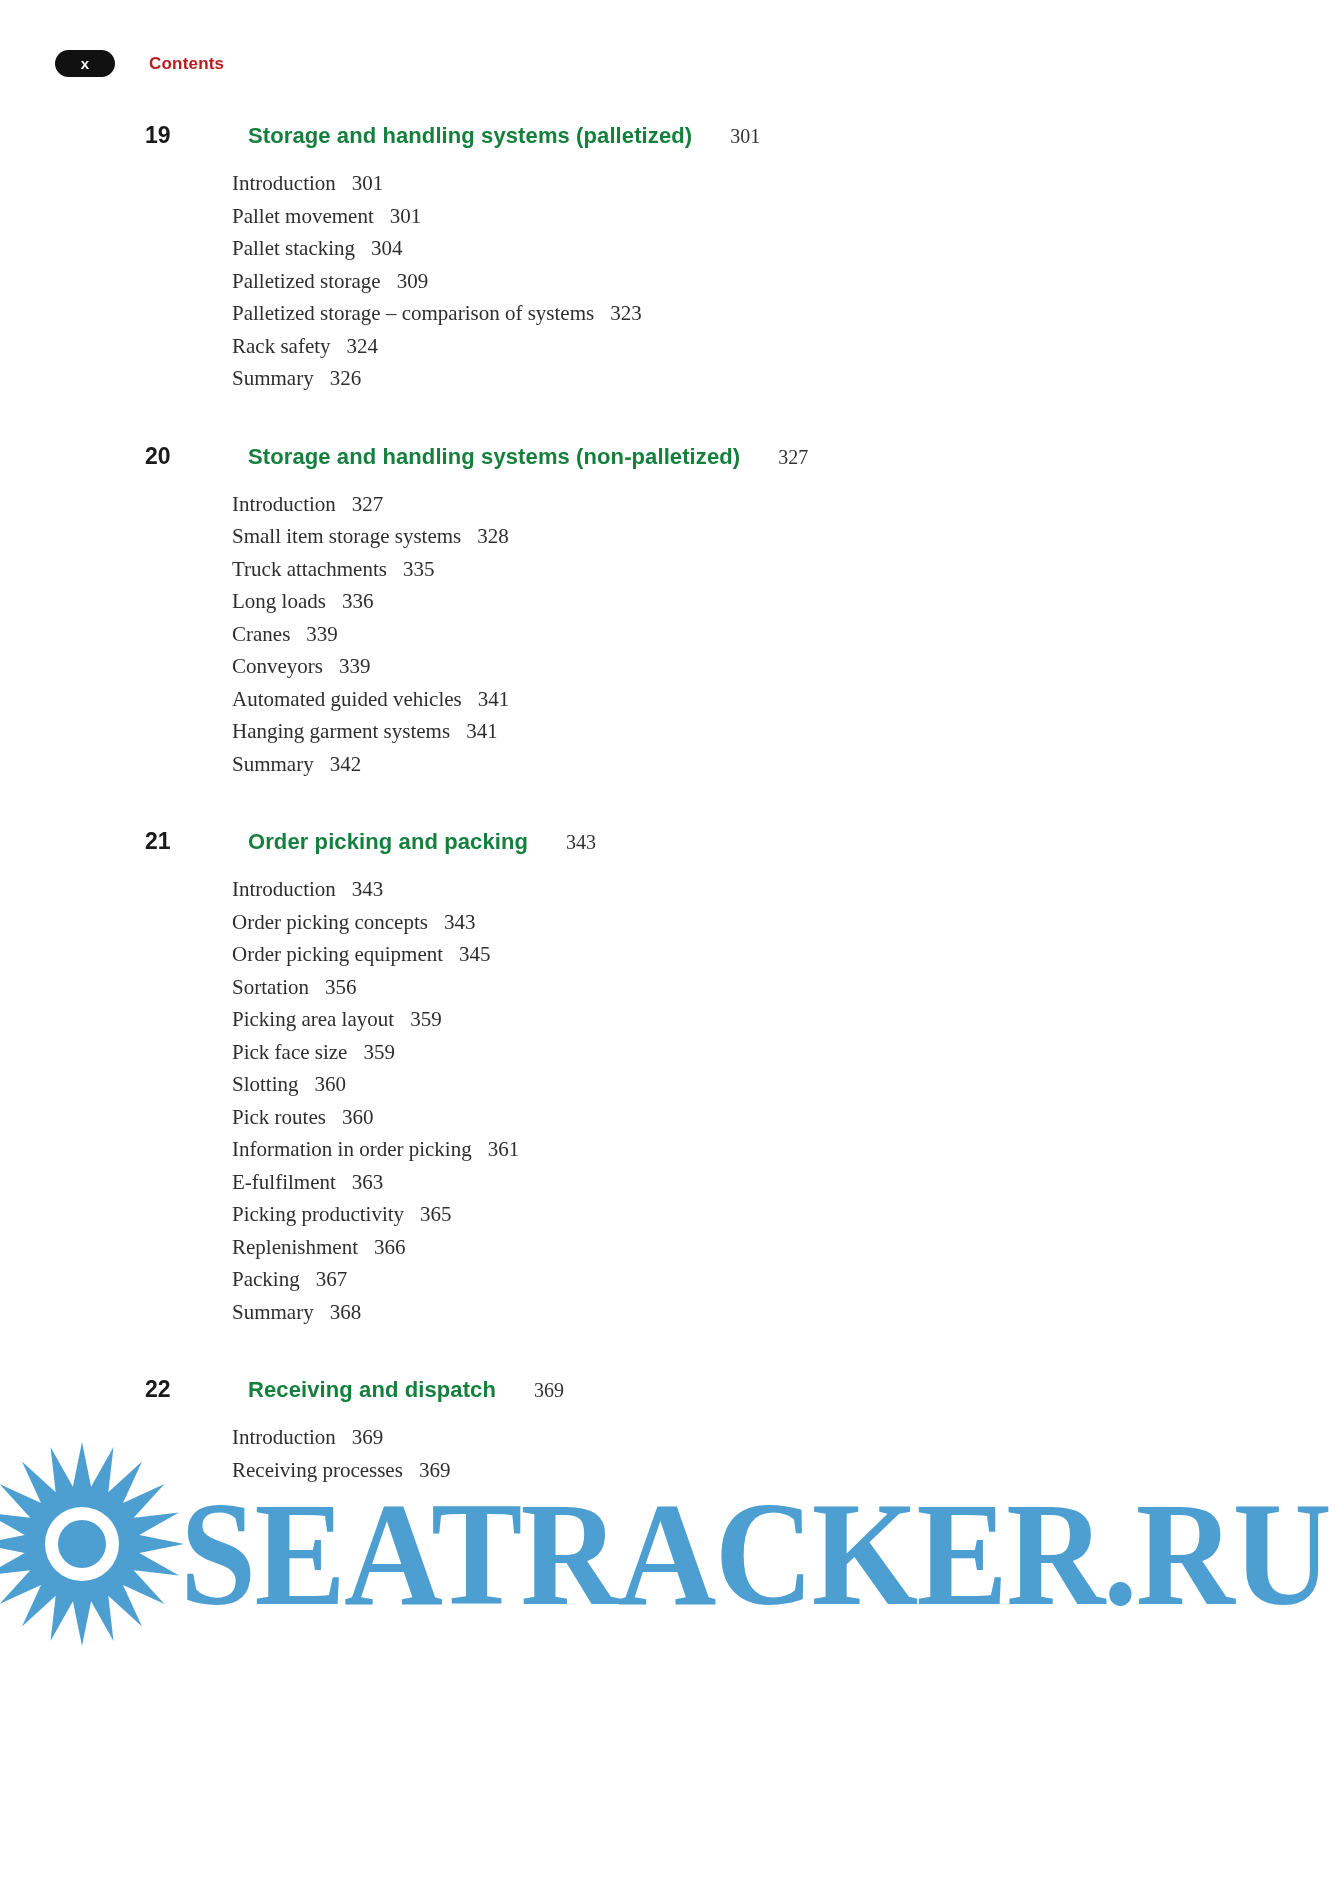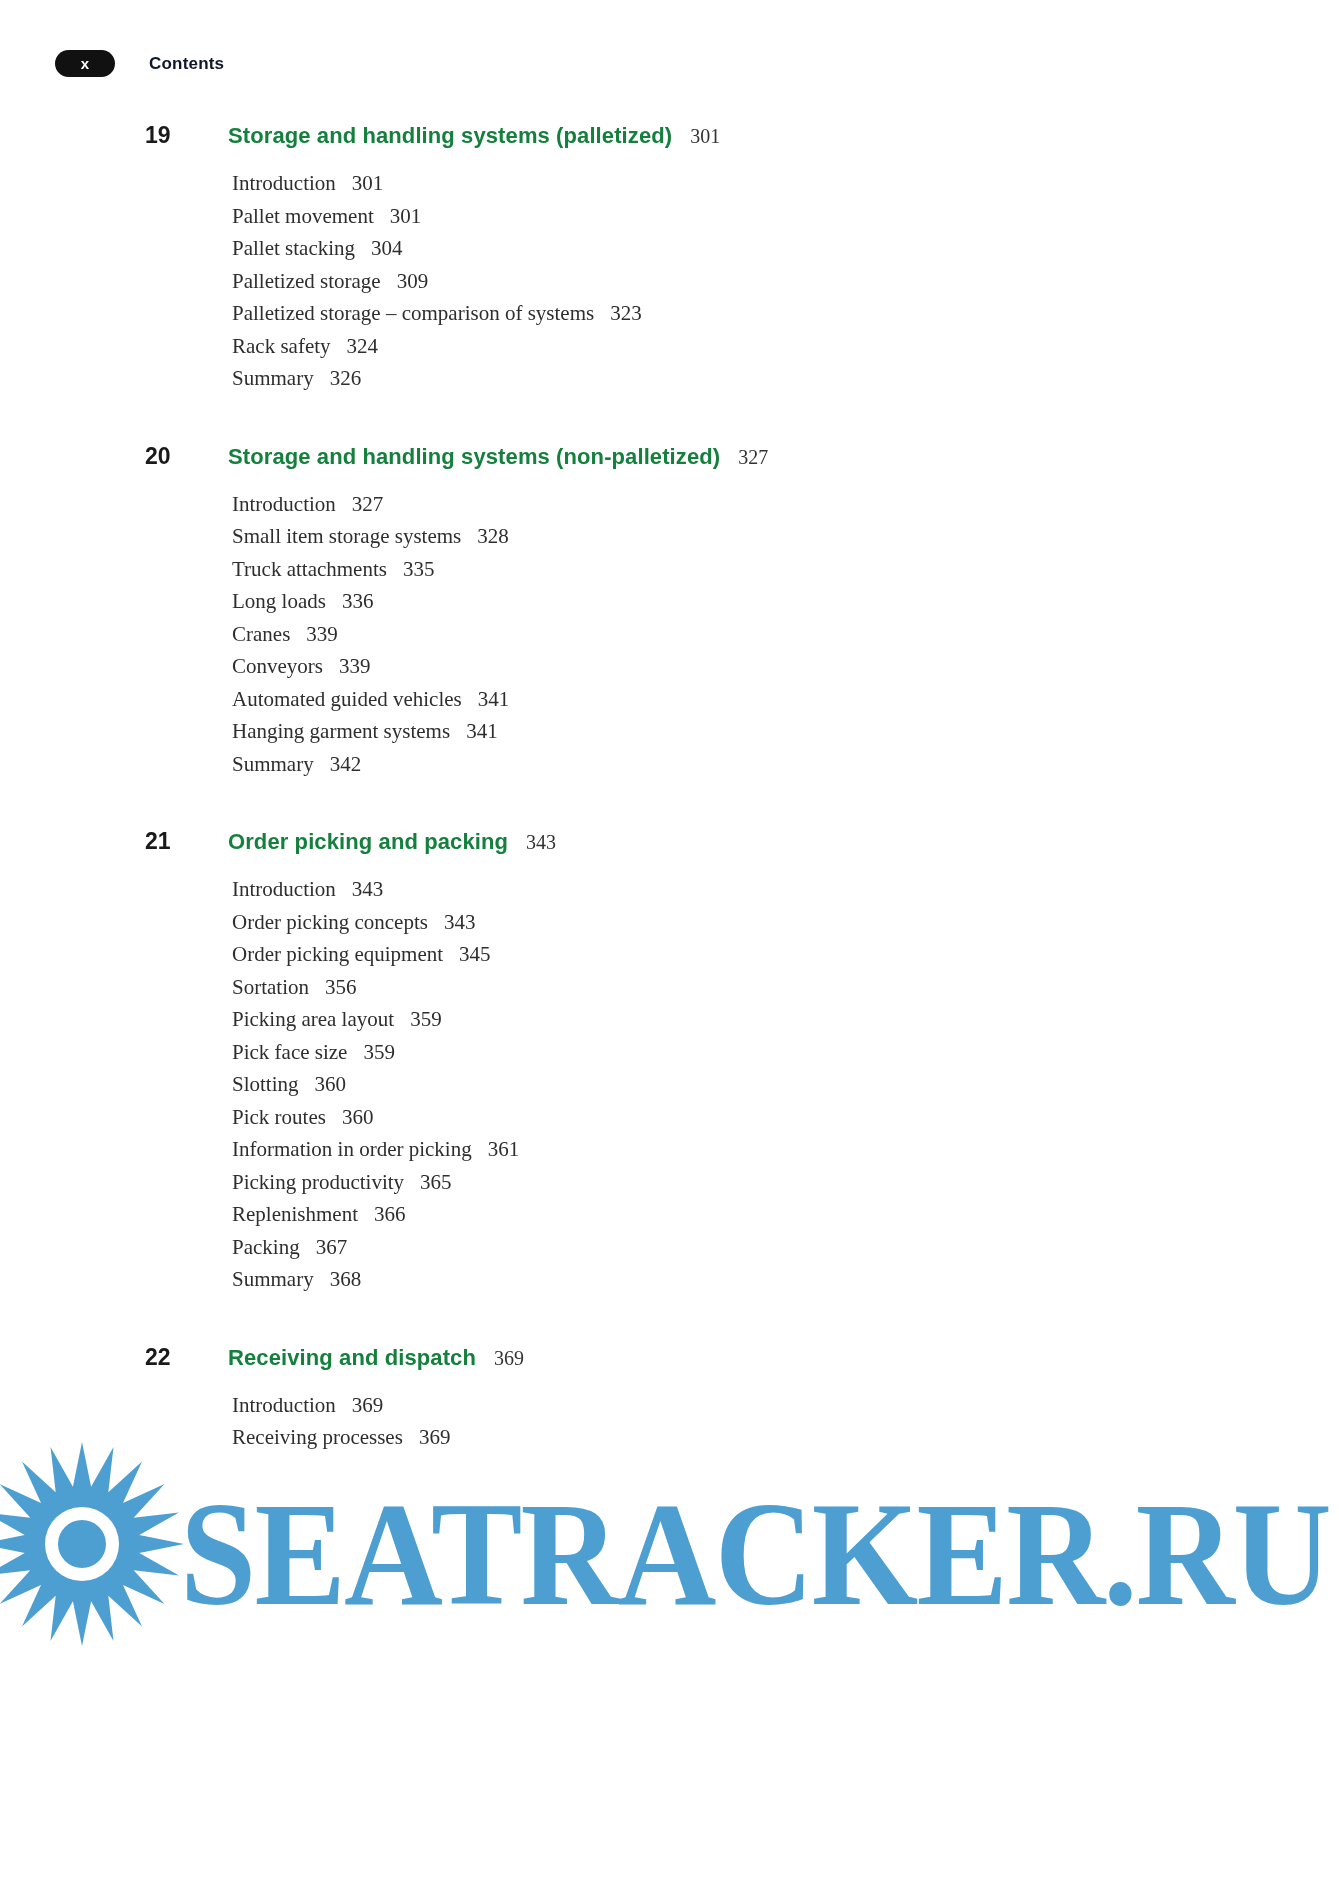--- a/index.html
+++ b/index.html
@@ -34,39 +34,40 @@
     border-radius: 14px;
     background: #111111;
     color: #ffffff;
     font-size: 15px;
     font-weight: bold;
     font-family: "Liberation Sans", sans-serif;
   }
   .header-label {
     font-size: 17px;
     font-weight: bold;
-    color: #0f172a;
+    color: #b91c1c;
     letter-spacing: 0.2px;
   }
 
   
   .toc {
     position: absolute;
     top: 120px;
     left: 145px;
     width: 1050px;
   }
   .chapter {
     margin-bottom: 46px;
   }
   .chapter-heading {
     display: flex;
     align-items: baseline;
     margin-bottom: 16px;
     line-height: 30px;
+    gap: 20px;
   }
   .chapter-number {
     width: 83px;
     flex: 0 0 83px;
     font-size: 23px;
     font-weight: bold;
     color: #1a1a1a;
   }
   .chapter-title {
     font-size: 22px;
@@ -238,20 +239,23 @@
   </li>
 
   <li class="section-row">
     <span class="section-title">Pick routes</span><span class="section-page">360</span>
   </li>
 
   <li class="section-row">
     <span class="section-title">Information in order picking</span><span class="section-page">361</span>
   </li>
 
+  <li class="section-row">
+    <span class="section-title">E-fulfilment</span><span class="section-page">363</span>
+  </li>
 
   <li class="section-row">
     <span class="section-title">Picking productivity</span><span class="section-page">365</span>
   </li>
 
   <li class="section-row">
     <span class="section-title">Replenishment</span><span class="section-page">366</span>
   </li>
 
   <li class="section-row">

